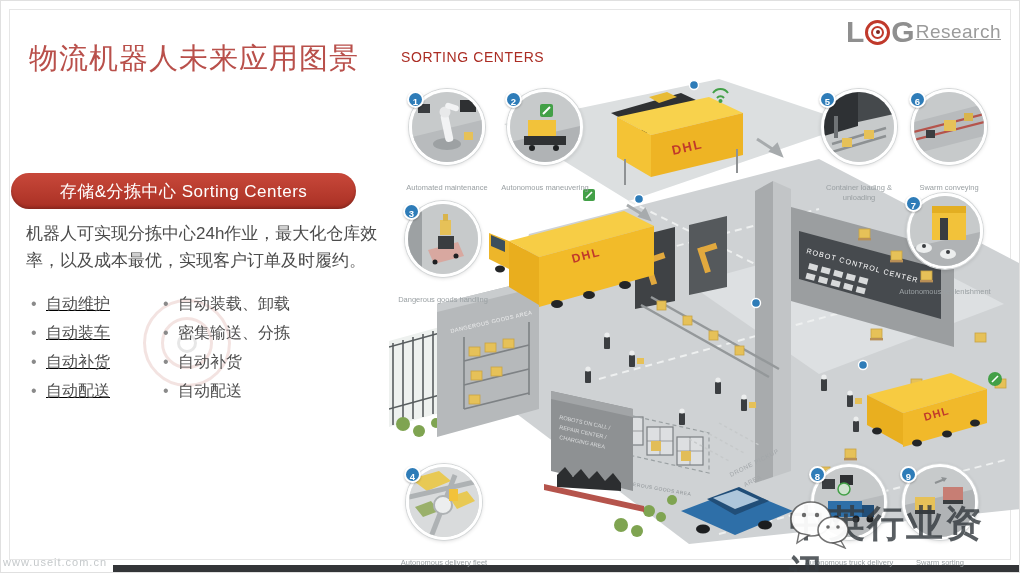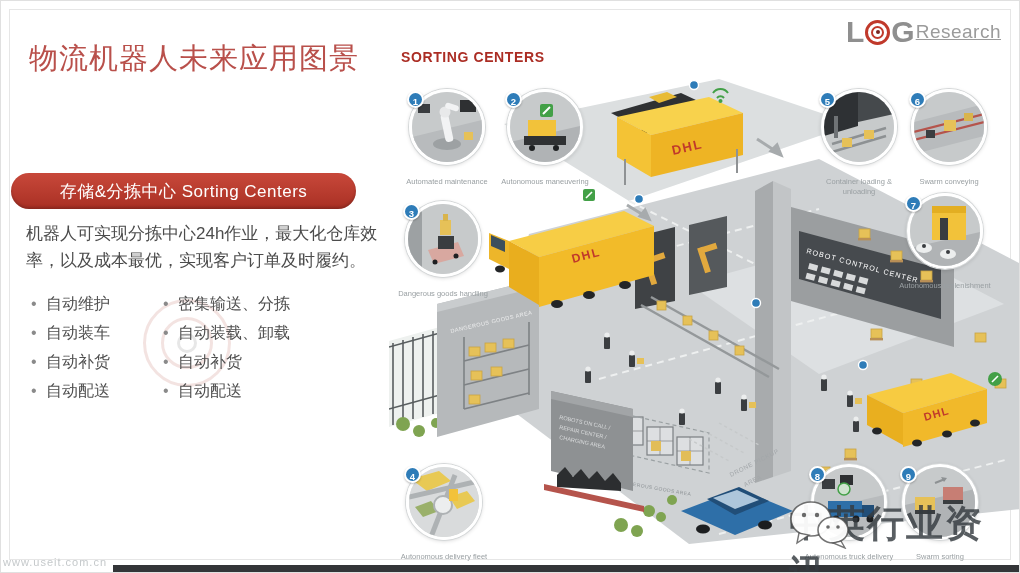--- a/index.html
+++ b/index.html
@@ -3,54 +3,54 @@
 <meta charset="utf-8">
 <style>
   * { margin:0; padding:0; box-sizing:border-box; }
   html,body { background:#ffffff; }
   body { font-family:"Liberation Sans","DejaVu Sans",sans-serif; }
   .slide { position:relative; width:1020px; height:573px; background:#fff; overflow:hidden; border:1px solid #e0e0e0; }
   .frame { position:absolute; left:8px; top:8px; right:8px; bottom:12px; border:1px solid #e6e6e6; pointer-events:none; }
 
   
   .title { position:absolute; left:28px; top:38px; font-size:29px; font-weight:400; color:#b9504b; letter-spacing:1px; }
-  .section-heading { position:absolute; left:400px; top:48px; font-size:14px; font-weight:700; color:#ab2d24; letter-spacing:0.6px; }
+  .section-heading { position:absolute; left:400px; top:48px; font-size:14px; font-weight:400; color:#ab2d24; letter-spacing:0.6px; }
 
   .logo { position:absolute; top:14px; right:18px; display:flex; align-items:center; color:#8f8f8f; font-weight:700; font-size:30px; }
   .logo .tgt { display:inline-flex; align-items:center; justify-content:center; width:25px; height:25px; border:3px solid #c0392b; border-radius:50%; margin:0 1px; }
   .logo .tgt i { display:flex; align-items:center; justify-content:center; width:13px; height:13px; border:2.5px solid #c0392b; border-radius:50%; }
   .logo .tgt i b { width:4px; height:4px; background:#7a2621; border-radius:50%; }
   .logo .research { font-size:19px; font-weight:400; color:#9b9b9b; letter-spacing:0.5px; margin-left:1px;text-decoration:underline; }
 
   
   .banner { position:absolute; left:10px; top:172px; width:345px; height:36px; background:linear-gradient(#c8483a,#a93024); border-radius:18px; color:#fff; font-size:17px; display:flex; align-items:center; justify-content:center; letter-spacing:0.5px; box-shadow:inset 0 -2px 3px rgba(0,0,0,.2); }
   .desc { position:absolute; left:25px; top:220px; width:365px; font-size:17px; line-height:1.58; color:#4c4c4c; }
   .bullets { position:absolute; top:288px; list-style:none; }
-  .bullets.col1 { left:30px; width:130px; }
+  .bullets.col1 { left:30px; width:130px;text-decoration:underline; }
   .bullets.col2 { left:162px; width:200px; }
   .bullets li { font-size:16px; color:#4f4f4f; line-height:1.82; padding-left:15px; position:relative; }
   .bullets li::before { content:"•"; position:absolute; left:0; color:#8a8a8a; }
   .wm-spiral { position:absolute; left:142px; top:298px; width:88px; height:88px; border:3px solid rgba(180,80,70,.16); border-radius:50%; display:flex; align-items:center; justify-content:center; }
   .wm-spiral i { width:52px; height:52px; border:3px solid rgba(180,80,70,.16); border-radius:50%; display:flex; align-items:center; justify-content:center; }
   .wm-spiral i b { width:20px; height:20px; border:3px solid rgba(120,120,120,.18); border-radius:50%; }
 
   .source { position:absolute; left:28px; top:541px; font-size:12.5px; color:#999; letter-spacing:0.3px; }
   .url-wm { position:absolute; left:2px; top:555px; font-size:11px; color:#c5c9cb; letter-spacing:1px; }
   .bottom-bar { position:absolute; left:112px; right:0; bottom:0; height:7px; background:#333538; }
 
   
   .scene { position:absolute; left:388px; top:78px; width:632px; height:494px; }
   .scene svg { position:absolute; left:0; top:0; }
 
   
   .callout { position:absolute; width:92px; text-align:center; }
   .c-circle { position:relative; width:76px; height:76px; margin:0 auto; border-radius:50%; background:radial-gradient(circle at 40% 35%, #e6e8e9, #c6c9ca); border:3px solid #fff; box-shadow:0 0 0 1px #d4d7d8, 0 1px 4px rgba(0,0,0,.18); overflow:hidden; }
   .c-circle svg { display:block; }
   .c-num { position:absolute; top:2px; left:6px; width:17px; height:17px; border-radius:50%; background:#2e7cb8; border:2px solid #fff; color:#fff; font-size:9.5px; font-weight:700; line-height:17px; text-align:center; z-index:3; box-shadow:0 1px 2px rgba(0,0,0,.25); }
-  .c-label { margin-top:12px; font-size:7.5px; line-height:1.3; color:#9aa0a3; }
+  .c-label { margin-top:18px; font-size:7.5px; line-height:1.3; color:#9aa0a3; }
 
   
   .badge { position:absolute; left:788px; top:498px; display:flex; align-items:center; z-index:5; }
   .badge-text { font-size:37px; font-weight:700; color:rgba(52,58,64,.82); letter-spacing:2px; font-family:"Liberation Sans","DejaVu Sans",sans-serif; }
 </style>
 </head>
 <body>
 
 <div class="slide">
   <div class="frame"></div>
@@ -78,22 +78,22 @@
       </i>
     </span>
 
   <ul class="bullets col1">
     <li>自动维护</li>
     <li>自动装车</li>
     <li>自动补货</li>
     <li>自动配送</li>
   </ul>
   <ul class="bullets col2">
+    <li>自动装载、卸载</li>
     <li>密集输送、分拣</li>
-    <li>自动装载、卸载</li>
     <li>自动补货</li>
     <li>自动配送</li>
   </ul>
 
   <div class="url-wm">www.useit.com.cn</div>
   <div class="bottom-bar"></div>
 
   <div class="scene">
     <svg width="632" height="494" viewBox="0 0 632 494">
 

